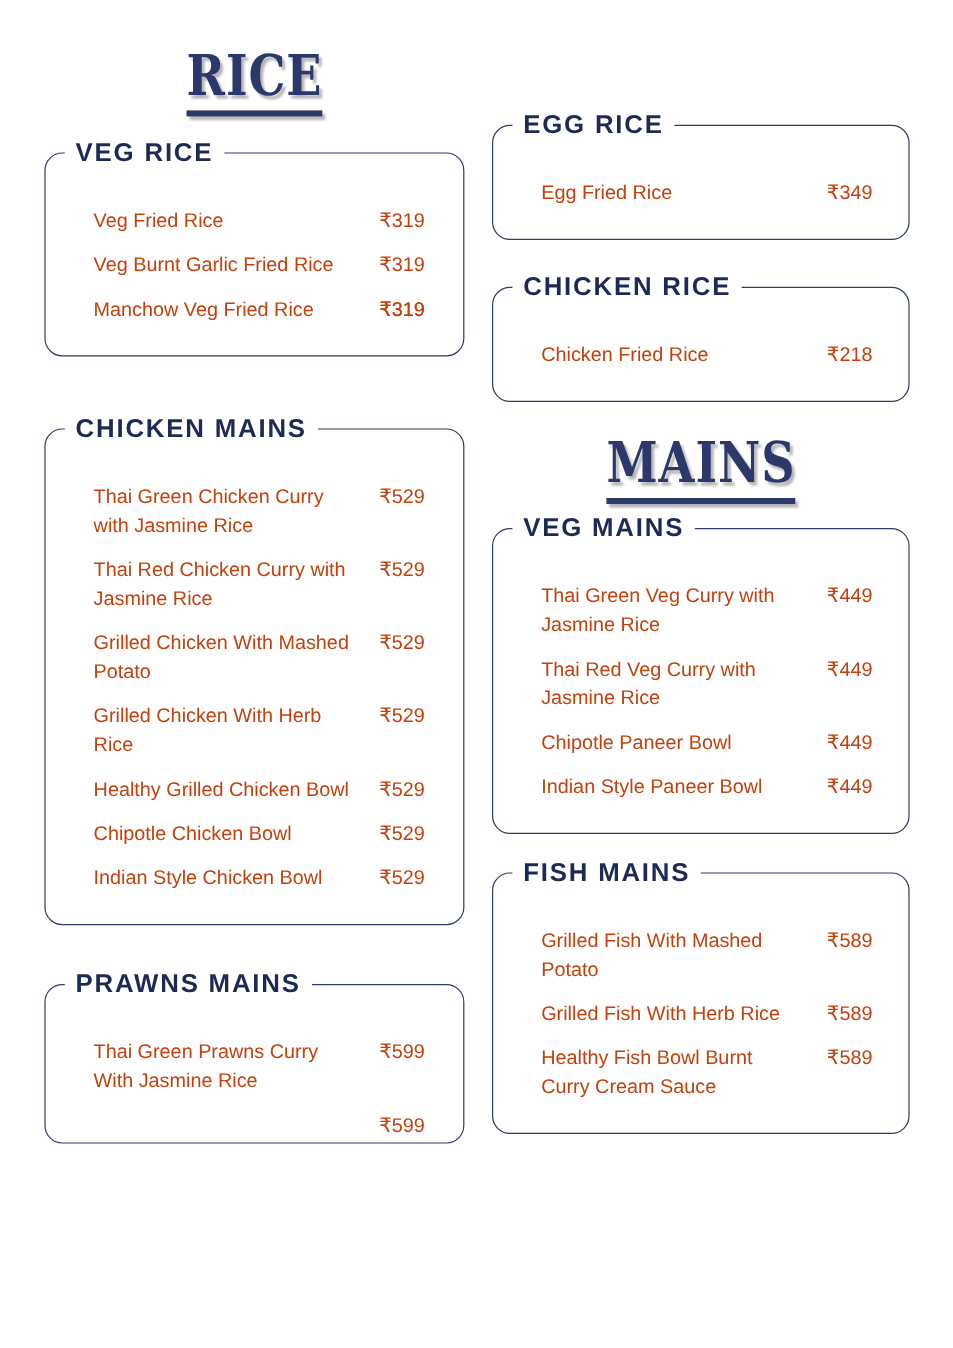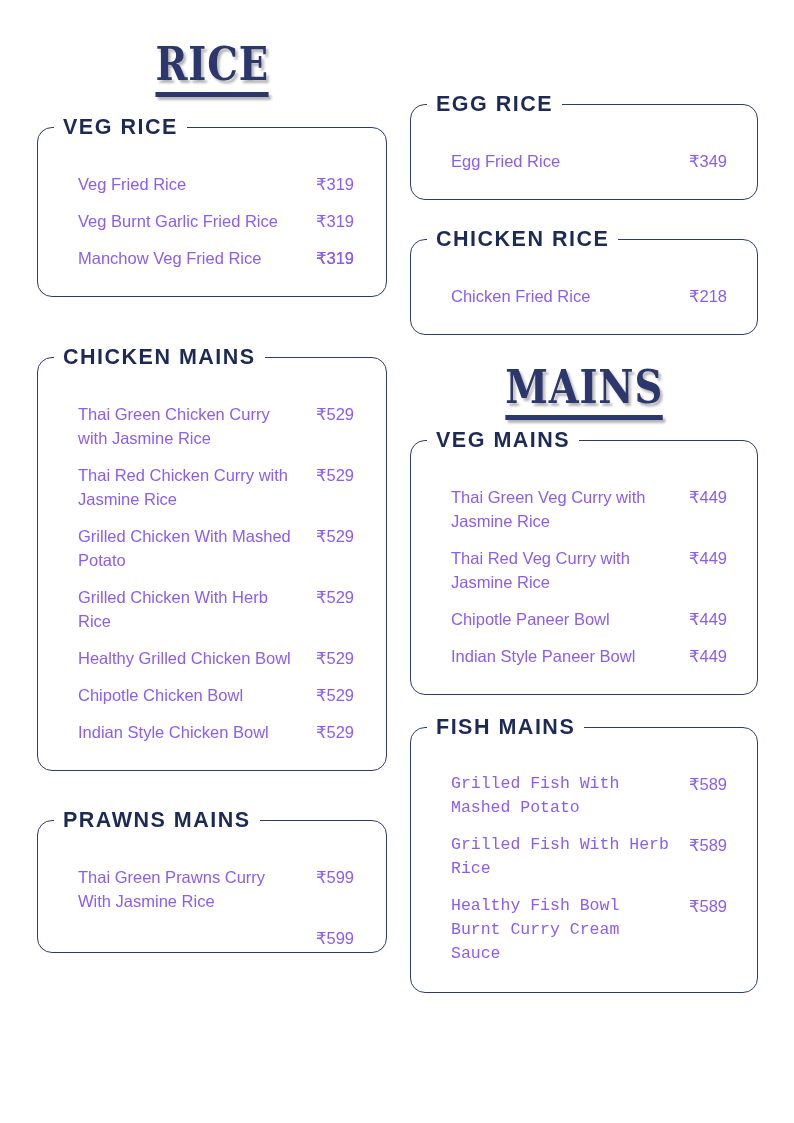--- a/index.html
+++ b/index.html
@@ -50,32 +50,32 @@
     color: #1e2a56;
     line-height: 28px;
     white-space: nowrap;
   }
 
   .item {
     position: relative;
     margin-bottom: 13px;
     font-size: 16.5px;
     line-height: 24px;
-    color: #8b5cf6;
+    color: #c2410c;
   }
   .item:last-child { margin-bottom: 0; }
   .item-name { display: block; width: 230px; }
   .item-price { position: absolute; left: 238px; top: 0; white-space: nowrap; }
 
   
   .box--veg-rice      .item-name { width: 235px; }
   .box--chicken-mains .item-name { width: 215px; }
   .box--prawns-mains  .item-name { width: 210px; }
   .box--veg-mains     .item-name { width: 205px; }
-  .box--fish-mains    .item-name { width: 218px; font-family: Liberation Mono, monospace; }
+  .box--fish-mains    .item-name { width: 218px; }
 
   
   .box--veg-rice      { margin-top: 30px; }
   .box--chicken-mains { margin-top: 60px; }
   .box--prawns-mains  { margin-top: 49px; }
   .box--egg-rice      { margin-top: 104px; }
   .box--chicken-rice  { margin-top: 39px; }
   .box--veg-mains     { margin-top: 20px; }
   .box--fish-mains    { margin-top: 32px; }
 </style>

